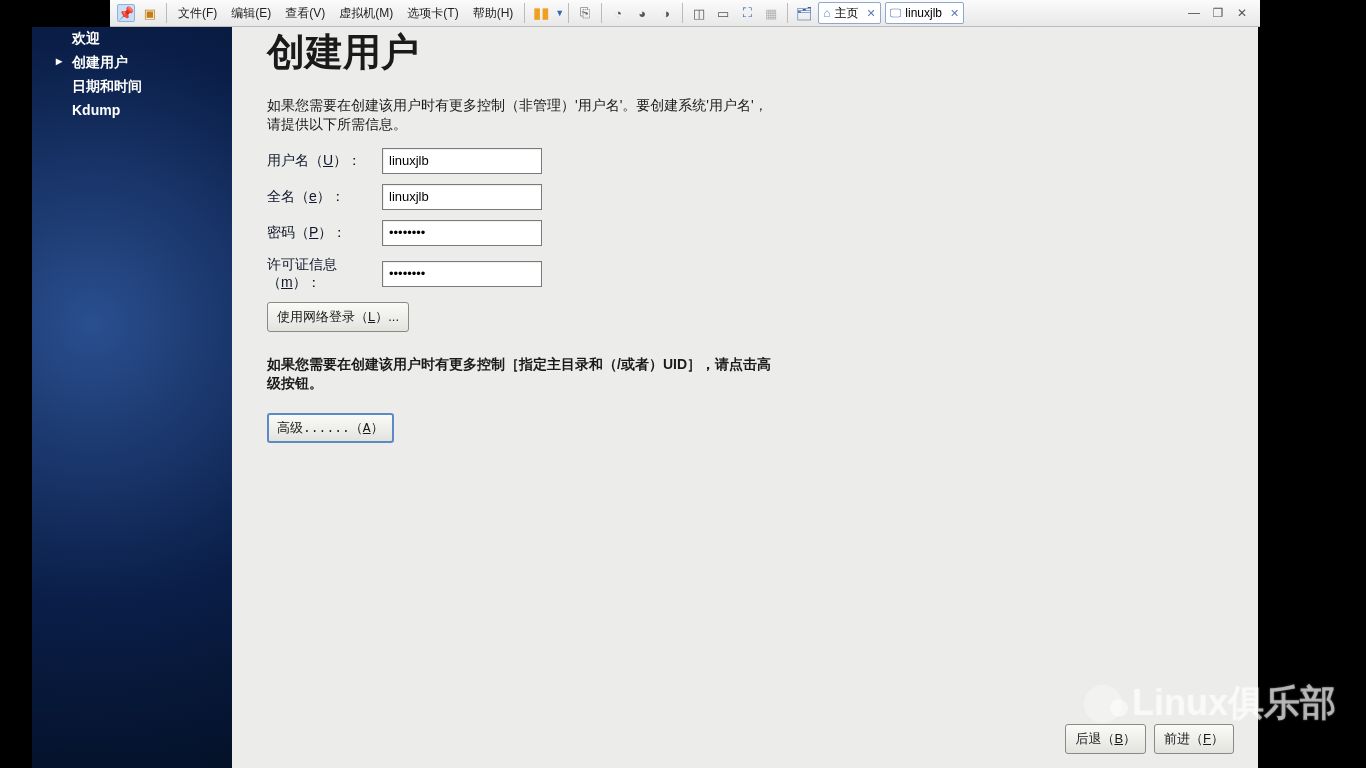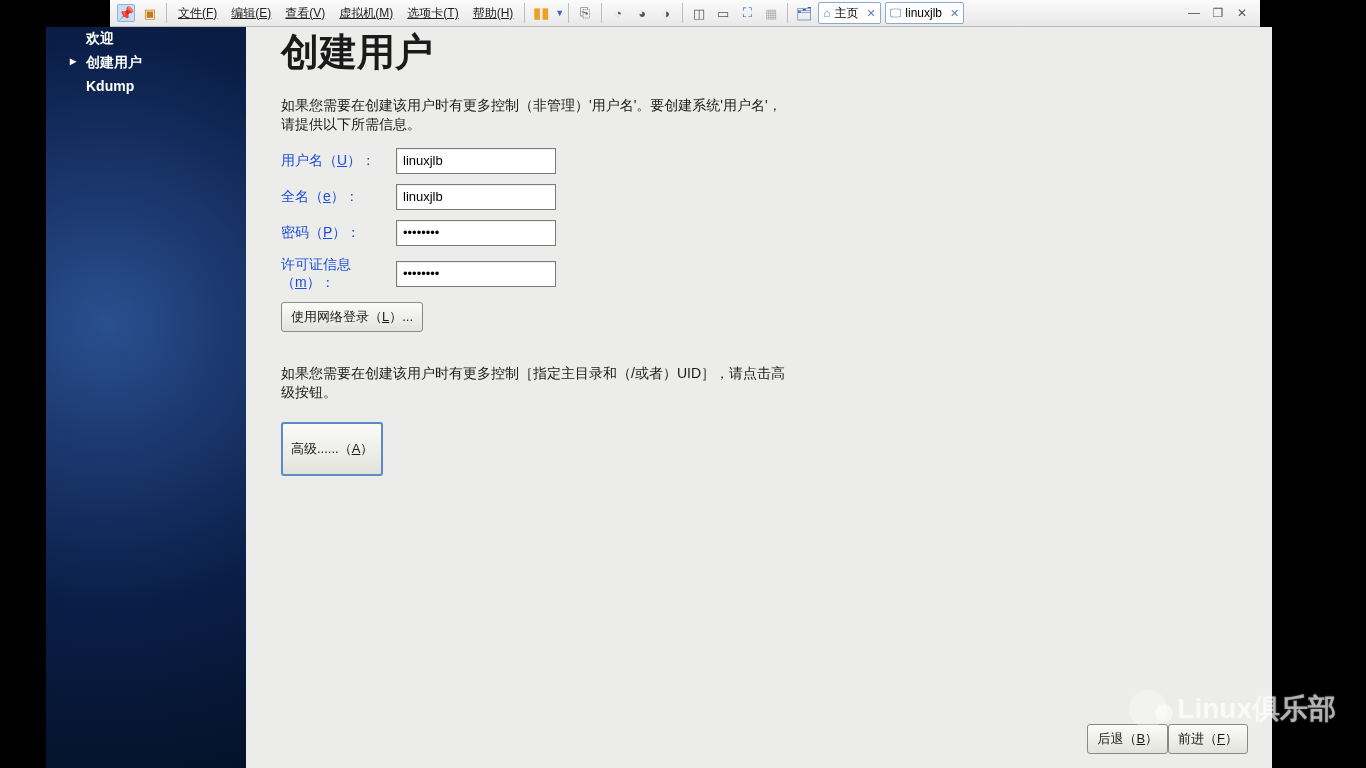--- a/index.html
+++ b/index.html
@@ -32,21 +32,20 @@
       font-size: 13px;
       color: #555;
     }
     .tb-sep { width:1px; height:20px; background:#bbb; margin:0 4px; }
     .menu-item {
       padding: 0 7px;
       font-size: 12px;
       color: #222;
       cursor: default;
       line-height: 27px;
-      text-decoration: underline;
     }
     .pause-btn {
       color: #f0a020;
       font-size: 15px;
       margin: 0 3px;
     }
     .arrow { font-size:9px; color:#3a67b2; margin-left:2px; }
     .tab {
       display: inline-flex;
       align-items: center;
@@ -57,21 +56,21 @@
       margin: 0 2px;
       font-size: 12px;
       border-radius: 2px;
     }
     .tab-close { color:#5a7bb0; margin-left:8px; font-size:11px;}
     .win-controls{ margin-left:auto; display:flex; gap:8px; padding-right:6px;}
     .win-btn{ width:16px; height:14px; font-size:12px; color:#555; display:flex; align-items:center; justify-content:center;}
     
     .vm-area{
       position:absolute;
-      top:27px; left:46px;
+      top:27px; left:32px;
       width:1226px; height:741px;
       background:#000;
     }
     .sidebar {
       position: absolute;
       top: 0; left: 0;
       width: 200px;
       height: 100%;
       background: radial-gradient(circle at 30% 40%, #2a4f8f 0%, #0a1e48 60%, #041128 100%);
       padding-top: 0;
@@ -111,21 +110,21 @@
       margin-bottom: 14px;
     }
     .form-row{
       display:flex;
       align-items:center;
       margin-bottom: 10px;
     }
     .form-label{
       width: 115px;
       font-size: 14px;
-      color:#1d4ed8;
+      color:#0f172a;
     }
     .form-label u{ text-decoration: underline;}
     input.text-field{
       width: 160px;
       height: 26px;
       border: 1px solid #7a7a78;
       background:#fff;
       padding: 0 6px;
       font-size: 13px;
       box-shadow: inset 1px 1px 1px rgba(0,0,0,0.07);
@@ -135,31 +134,32 @@
       padding: 5px 9px;
       background: linear-gradient(#fafaf8,#e3e3de);
       border: 1px solid #8a8a86;
       border-radius: 3px;
       font-size: 13px;
       color:#1a1a1a;
       cursor: default;
     }
     .btn.focus{
       border: 2px solid #5d8ac5;
-      padding: 16px 8px;
+      padding: 4px 8px;
+      font-family: Liberation Mono, monospace;
     }
     .bottom-nav{
       position:absolute;
       bottom:14px; right:24px;
-      display:flex; 
+      display:flex; gap:8px;
     }
     .watermark{
       position:absolute;
       right:30px; bottom:40px;
-      font-size:28px;
+      font-size:36px;
       color:rgba(255,255,255,0.55);
       font-weight:bold;
       text-shadow:0 0 2px rgba(255,255,255,0.4);
       pointer-events:none;
       display:flex;
       align-items:center;
     }
     .wm-icon{
       width:38px;height:38px;
       border-radius:50%;
@@ -218,20 +218,21 @@
     <span class="win-btn">—</span>
     <span class="win-btn">❐</span>
     <span class="win-btn">✕</span>
   </div>
 </div>
 
 <div class="vm-area">
   <div class="sidebar">
     <div class="sidebar-item"><span>欢迎</span></div>
     <div class="sidebar-item active"><span>创建用户</span></div>
+    <div class="sidebar-item"><span>日期和时间</span></div>
     <div class="sidebar-item"><span>Kdump</span></div>
   </div>
 
   <div class="content">
     <div class="title">创建用户</div>
     <div class="desc">如果您需要在创建该用户时有更多控制（非管理）'用户名'。要创建系统'用户名'，请提供以下所需信息。</div>
 
     <div class="form-row">
       <span class="form-label"><span>用户名（</span><u>U</u><span>）：</span></span>
       <input class="text-field" value="linuxjlb" style="">
@@ -246,21 +247,21 @@
     </div>
     <div class="form-row">
       <span class="form-label"><span>许可证信息（</span><u>m</u><span>）：</span></span>
       <input class="text-field" value="••••••••" style="">
     </div>
 
     <div style="">
       <span class="btn"><span>使用网络登录（</span><u>L</u><span>）...</span></span>
     </div>
 
-    <div class="desc" style="margin-top:32px;">如果您需要在创建该用户时有更多控制［指定主目录和（/或者）UID］，请点击高级按钮。</div>
+    <div class="desc" style="margin-top:23px;font-weight:bold;">如果您需要在创建该用户时有更多控制［指定主目录和（/或者）UID］，请点击高级按钮。</div>
     <div style="margin-top:20px;">
       <span class="btn focus"><span>高级......（</span><u>A</u><span>）</span></span>
     </div>
 
     <div class="bottom-nav">
       <span class="btn"><span>后退（</span><u>B</u><span>）</span></span>
       <span class="btn"><span>前进（</span><u>F</u><span>）</span></span>
     </div>
   </div>
 </div>

